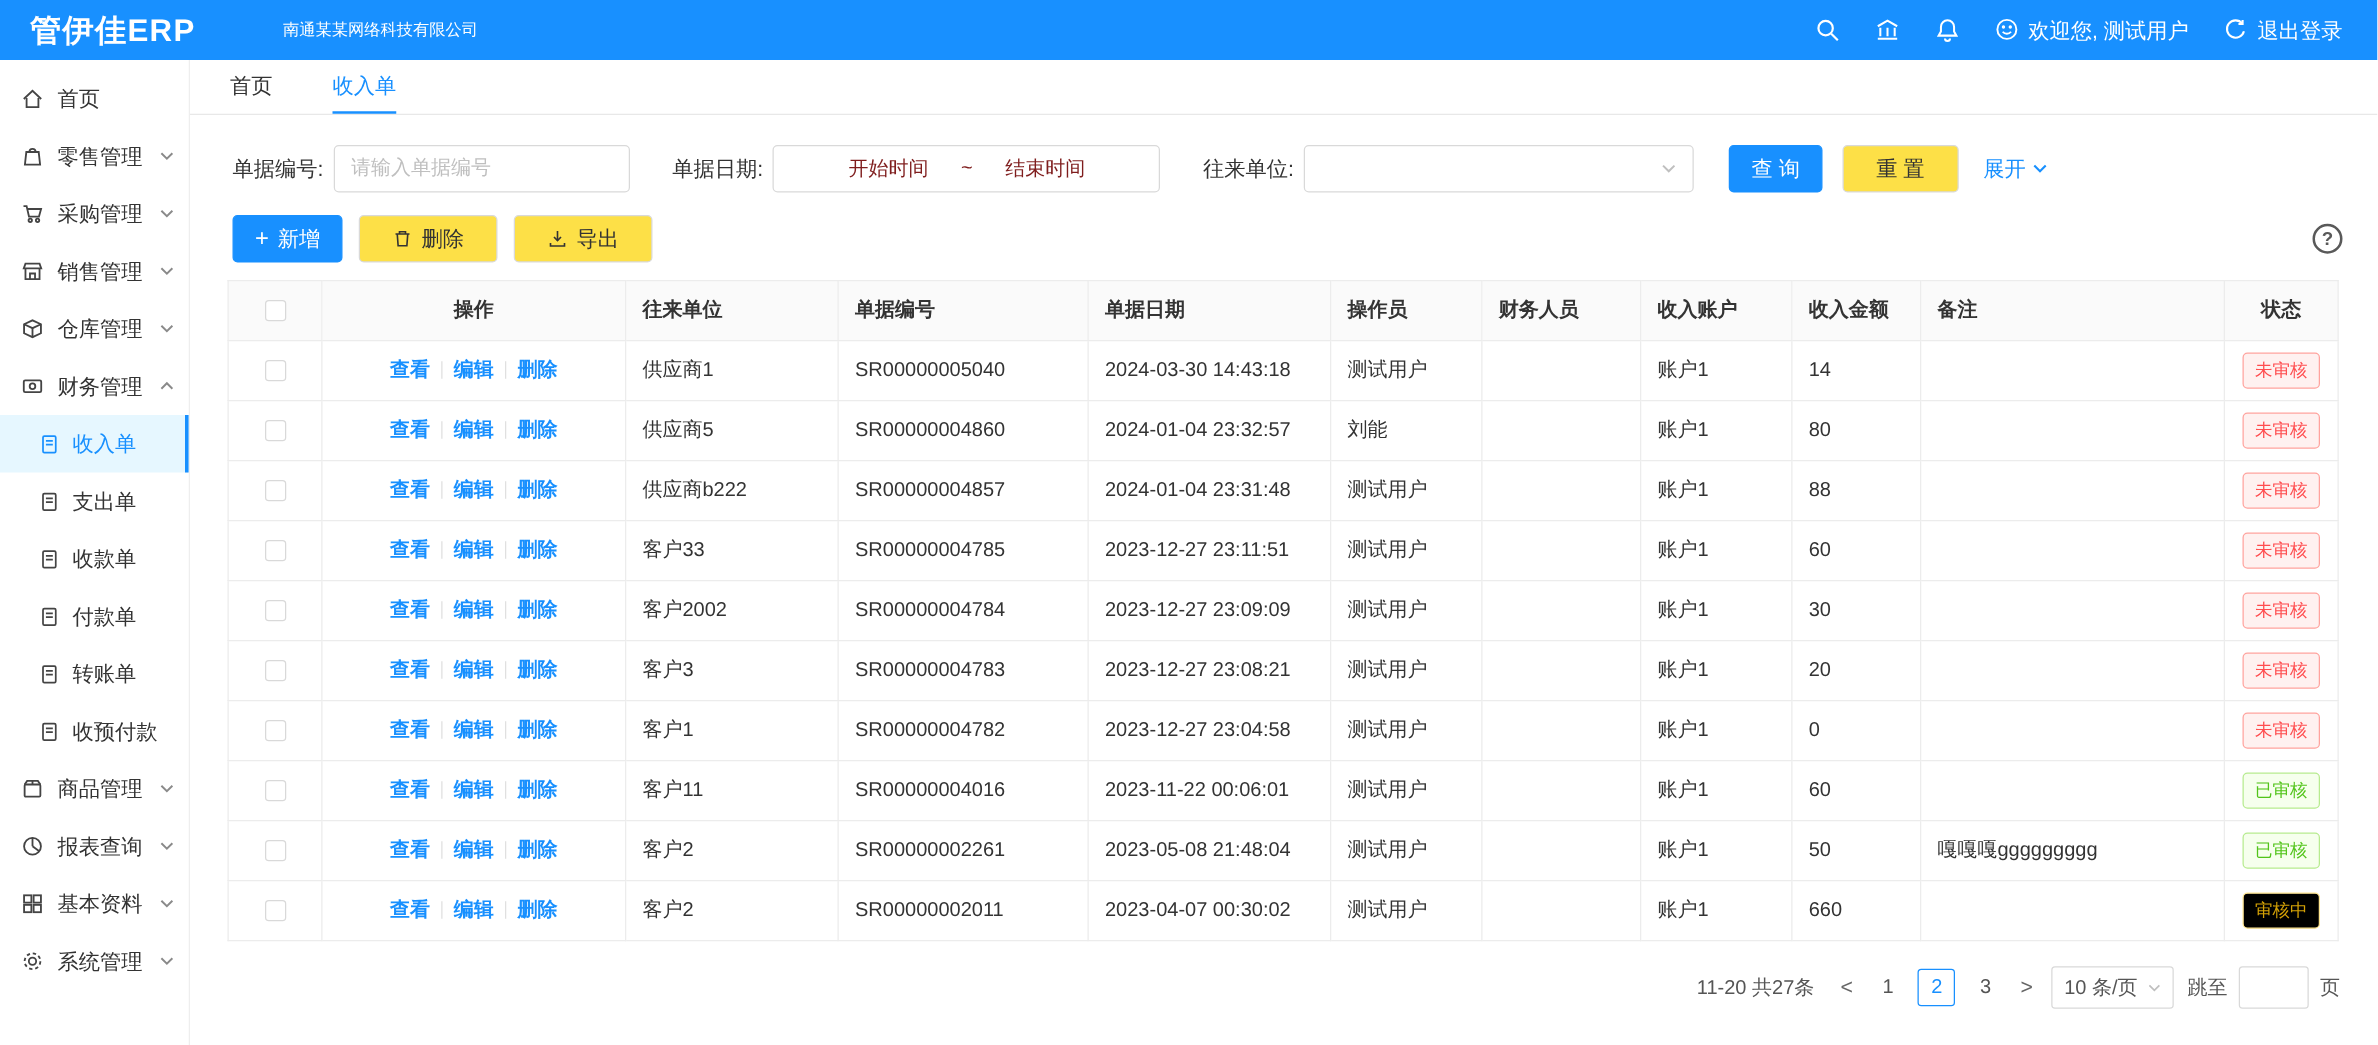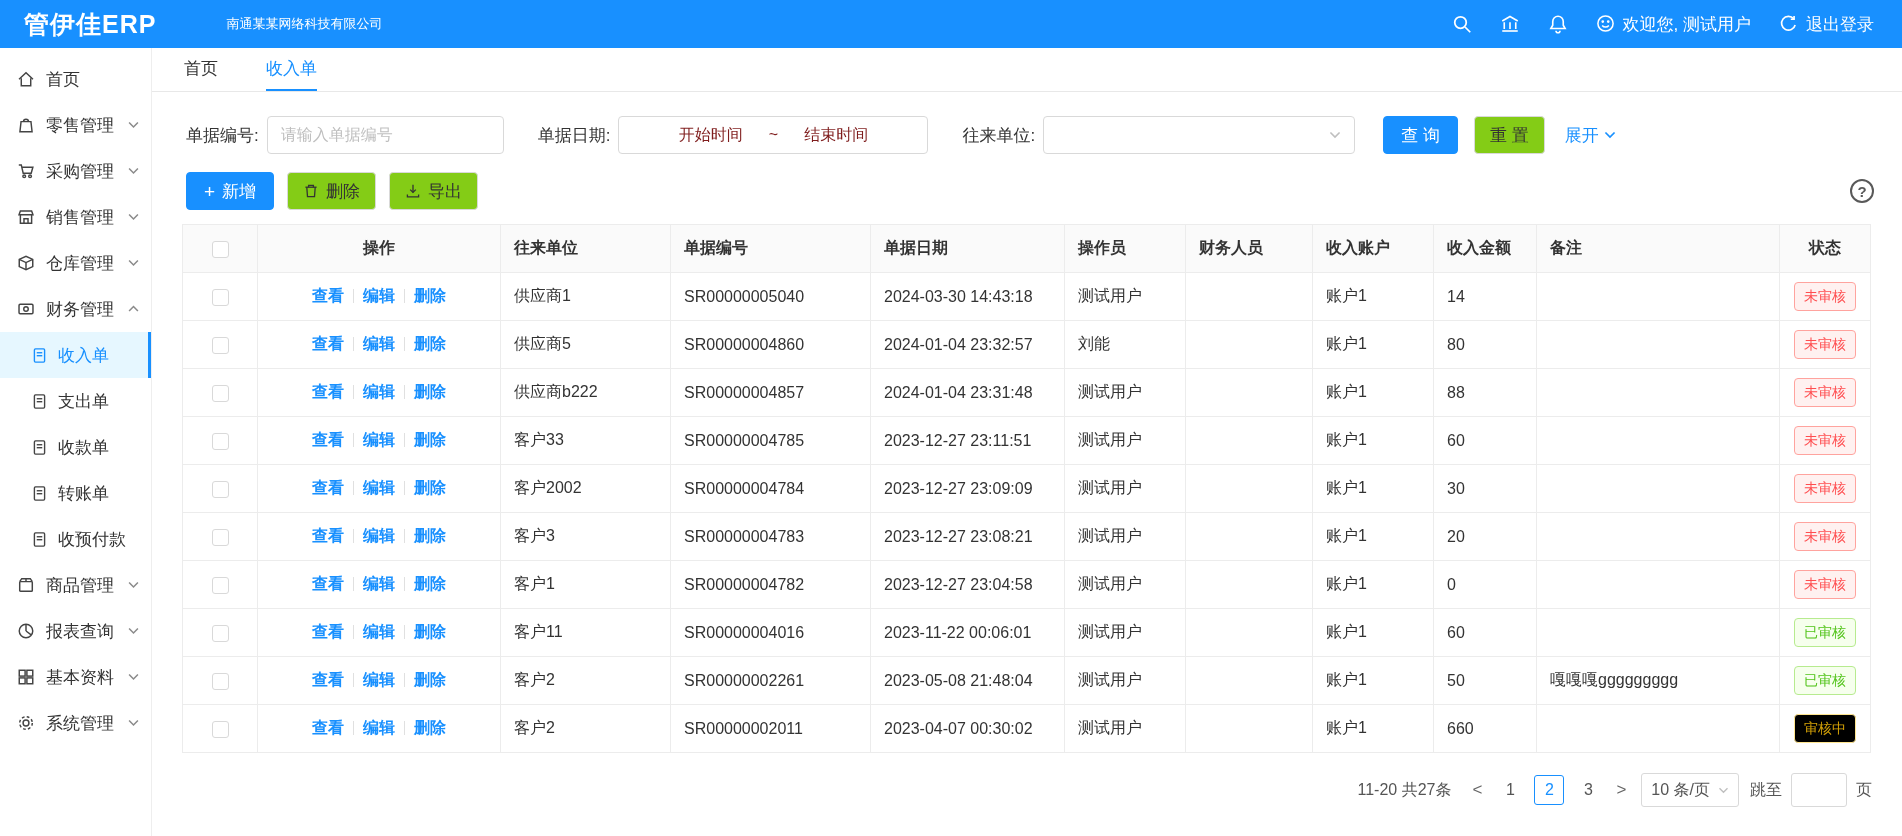--- a/index.html
+++ b/index.html
@@ -67,21 +67,21 @@
     color: #7f1d1d; font-size: 16px; margin-right: 34px; cursor: pointer;
   }
   .f-select {
     width: 312px; height: 38px; border: 1px solid #d9d9d9; border-radius: 4px;
     display: flex; align-items: center; padding: 0 13px; margin-right: 28px; cursor: pointer;
   }
   .f-select .chev { margin-left: auto; color: #bfbfbf; width: 12px; height: 8px; }
   .btn { height: 38px; border-radius: 4px; font-size: 17px; cursor: pointer; font-family: inherit;
          display: inline-flex; align-items: center; justify-content: center; white-space: nowrap; }
   .btn-primary { background: #1890ff; color: #fff; border: 1px solid #1890ff; padding: 0 17px; }
-  .btn-default { background: #84cc16; color: #333; border: 1px solid #d9d9d9; padding: 0 15px; }
+  .btn-default { background: #fde047; color: #333; border: 1px solid #d9d9d9; padding: 0 26px; }
   .filters .btn-primary { margin-right: 16px; }
   .filters .btn-default { margin-right: 20px; }
   .expand-link { color: #1890ff; display: flex; align-items: center; gap: 5px; cursor: pointer; white-space: nowrap; }
   .expand-link .chev { width: 12px; height: 8px; }
 
   
   .toolbar { display: flex; align-items: center; gap: 13px; padding: 12px 28px 14px 34px; }
   .toolbar .btn .bicon { width: 16px; height: 16px; margin-right: 7px; }
   .plus-glyph { font-size: 19px; margin-right: 7px; line-height: 1; }
   .help-circle {
@@ -315,20 +315,30 @@
           <span>收款单</span>
         </div>
         <div class="sub-item">
           <span class="icon">
             <svg viewBox="0 0 16 16" width="17" height="17" fill="none" stroke="currentColor" stroke-width="1.3">
                 <rect x="3.2" y="1.8" width="9.6" height="12.4" rx="1"></rect>
                 <line x1="5.4" y1="5.4" x2="10.6" y2="5.4"></line>
                 <line x1="5.4" y1="8.2" x2="10.6" y2="8.2"></line>
               </svg>
           </span>
+          <span>付款单</span>
+        </div>
+        <div class="sub-item">
+          <span class="icon">
+            <svg viewBox="0 0 16 16" width="17" height="17" fill="none" stroke="currentColor" stroke-width="1.3">
+                <rect x="3.2" y="1.8" width="9.6" height="12.4" rx="1"></rect>
+                <line x1="5.4" y1="5.4" x2="10.6" y2="5.4"></line>
+                <line x1="5.4" y1="8.2" x2="10.6" y2="8.2"></line>
+              </svg>
+          </span>
           <span>转账单</span>
         </div>
         <div class="sub-item">
           <span class="icon">
             <svg viewBox="0 0 16 16" width="17" height="17" fill="none" stroke="currentColor" stroke-width="1.3">
                 <rect x="3.2" y="1.8" width="9.6" height="12.4" rx="1"></rect>
                 <line x1="5.4" y1="5.4" x2="10.6" y2="5.4"></line>
                 <line x1="5.4" y1="8.2" x2="10.6" y2="8.2"></line>
               </svg>
           </span>

